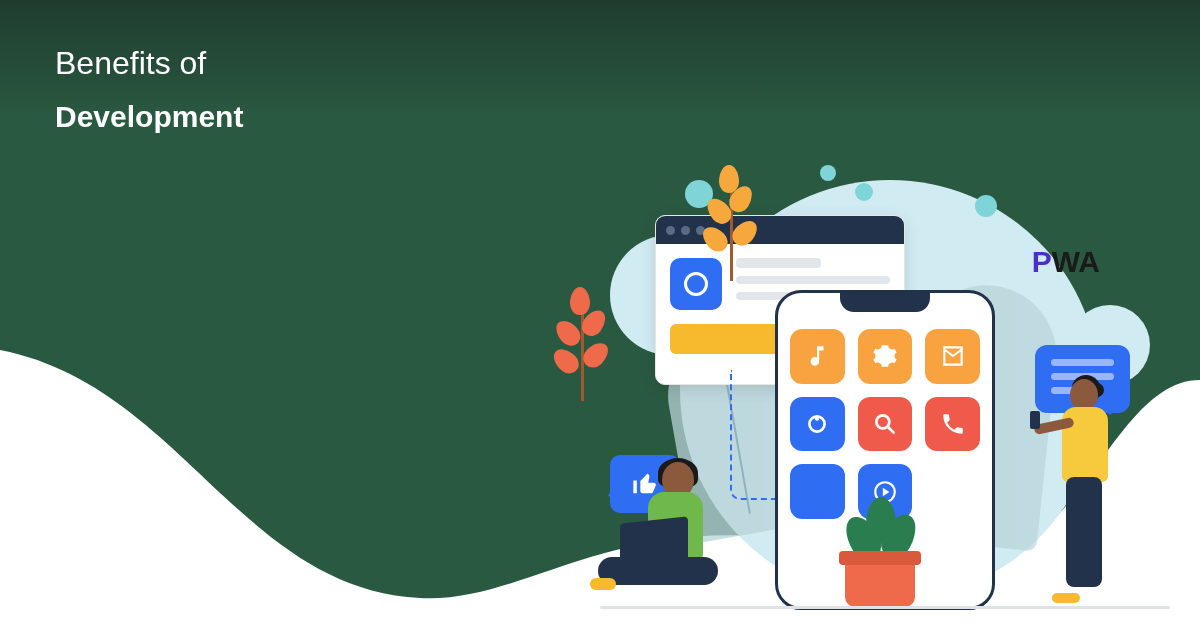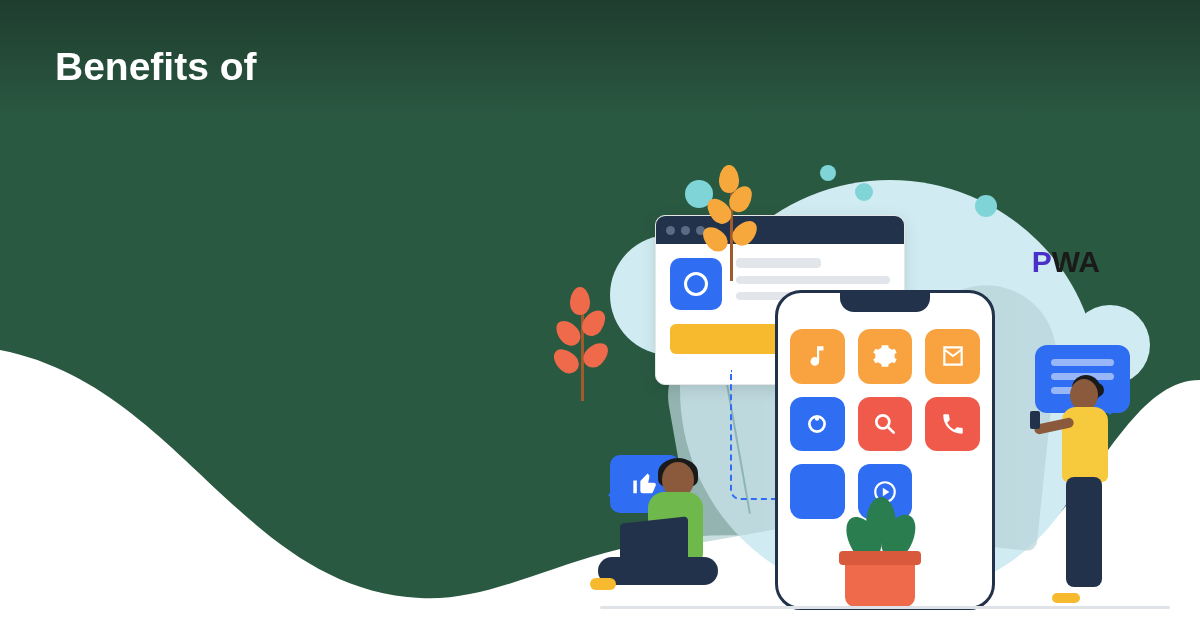--- a/index.html
+++ b/index.html
@@ -1,19 +1,19 @@
 <!DOCTYPE html>
 <html><head>
 <meta charset="utf-8">
 <style>
 *{margin:0;padding:0;box-sizing:border-box}
 body{width:1200px;height:630px;overflow:hidden;font-family:-apple-system,"Segoe UI",Arial,sans-serif;background:#fff;position:relative}
 .bg-green{position:absolute;inset:0;background:linear-gradient(180deg,#1f3d2f 0%,#2a5941 120px,#2a5941 100%);clip-path:path("M0,0 L1200,0 L1200,380 C1100,380 1070,620 900,565 C640,480 540,605 420,598 C240,588 180,385 0,350 Z")}
 .heading{position:absolute;left:55px;top:45px;color:#fff}
-.heading .line1{font-size:39px;font-weight:700}
+.heading .line1{font-size:32px;font-weight:400}
 .heading .line2{font-size:36px;font-weight:600;margin-top:12px}
 .heading .pwa{font-size:54px;font-weight:800;display:inline-block;border-bottom:4px solid #fff;padding-bottom:2px;margin-right:10px;vertical-align:baseline}
 .heading .line3{font-size:30px;font-weight:600;margin-top:18px}
 .scene{position:absolute;right:20px;top:175px;width:620px;height:450px}
 .blob{position:absolute;background:#d0ecf2;border-radius:50%}
 .blob1{width:420px;height:420px;left:120px;top:5px}
 .blob2{width:120px;height:120px;left:50px;top:60px}
 .blob3{width:80px;height:80px;right:30px;top:130px}
 .dot{position:absolute;background:#7fd4d8;border-radius:50%}
 .dot1{width:28px;height:28px;left:125px;top:5px}
@@ -96,20 +96,21 @@
 .plant-b .lv:nth-child(6){left:40px;top:60px;transform:rotate(46deg)}
 .ground{position:absolute;left:40px;right:10px;bottom:16px;height:3px;background:#dfe3e8;border-radius:2px}
 </style>
 </head>
 <body>
 
 <div class="bg-green"></div>
 
 <div class="heading">
   <div class="line1">Benefits of</div>
+  <div class="line3">Development</div>
 </div>
 
 <div class="scene">
   <div class="blob blob1"></div>
   <div class="blob blob2"></div>
   <div class="blob blob3"></div>
   <div class="dot dot1"></div>
   <div class="dot dot2"></div>
   <div class="dot dot3"></div>
   <div class="dot dot4"></div>

